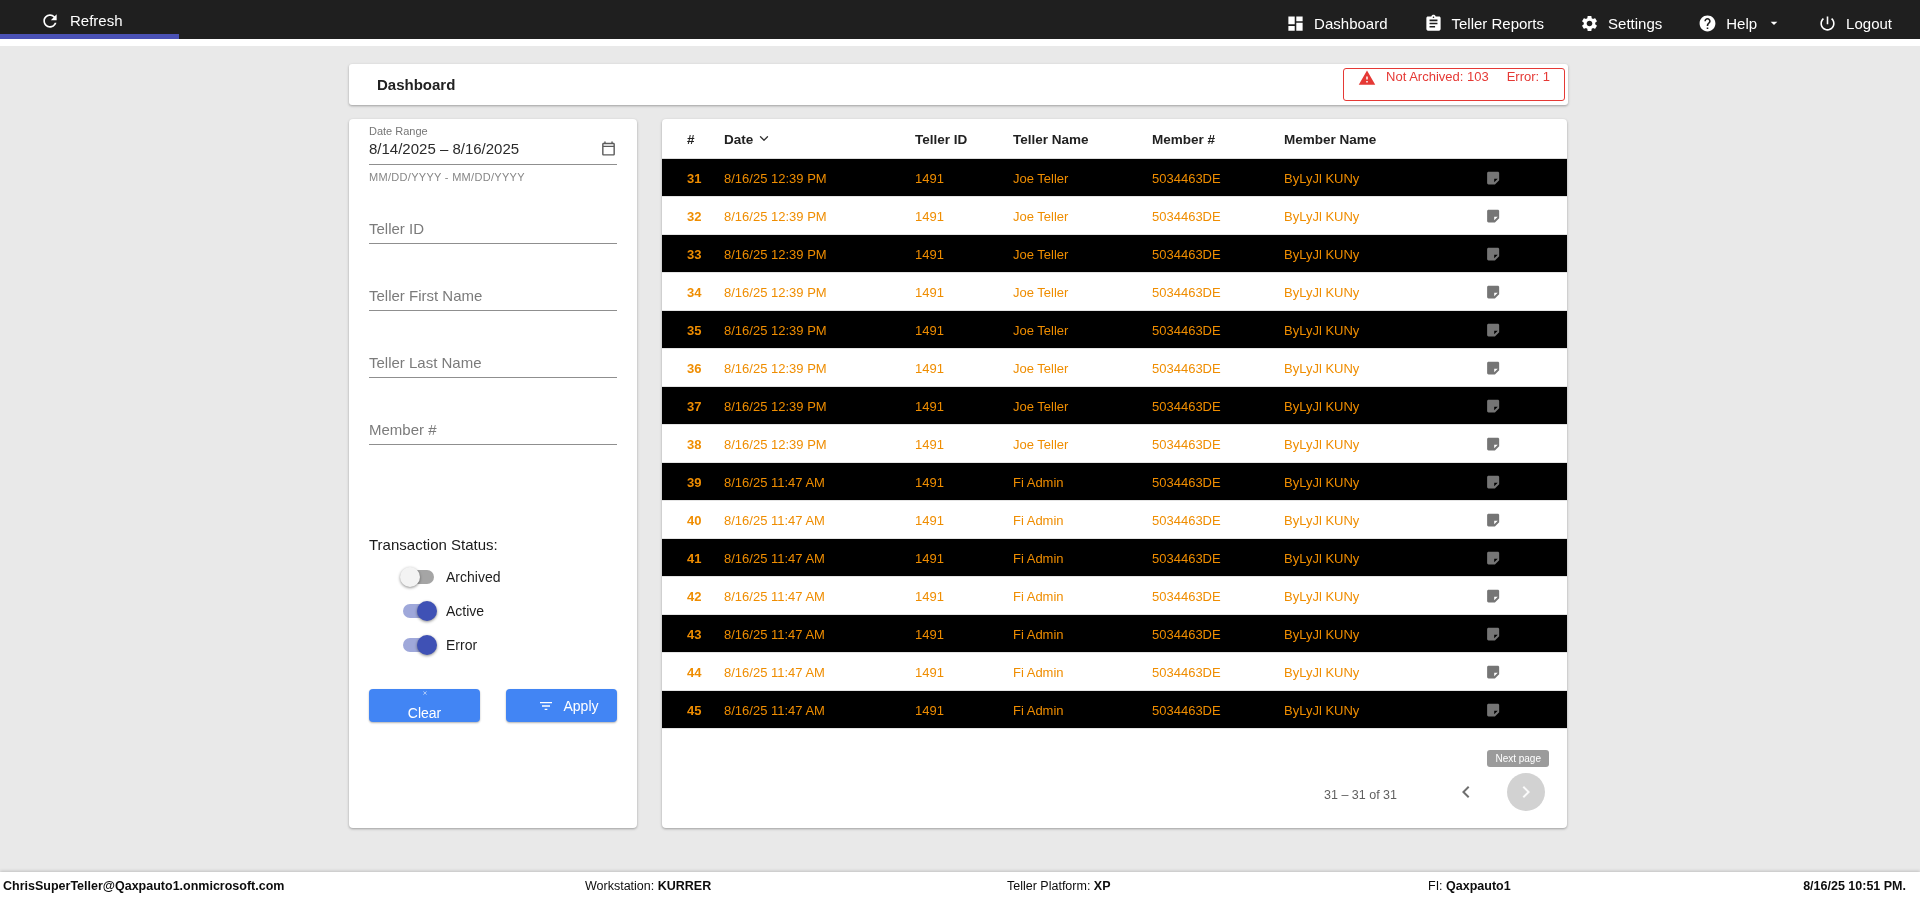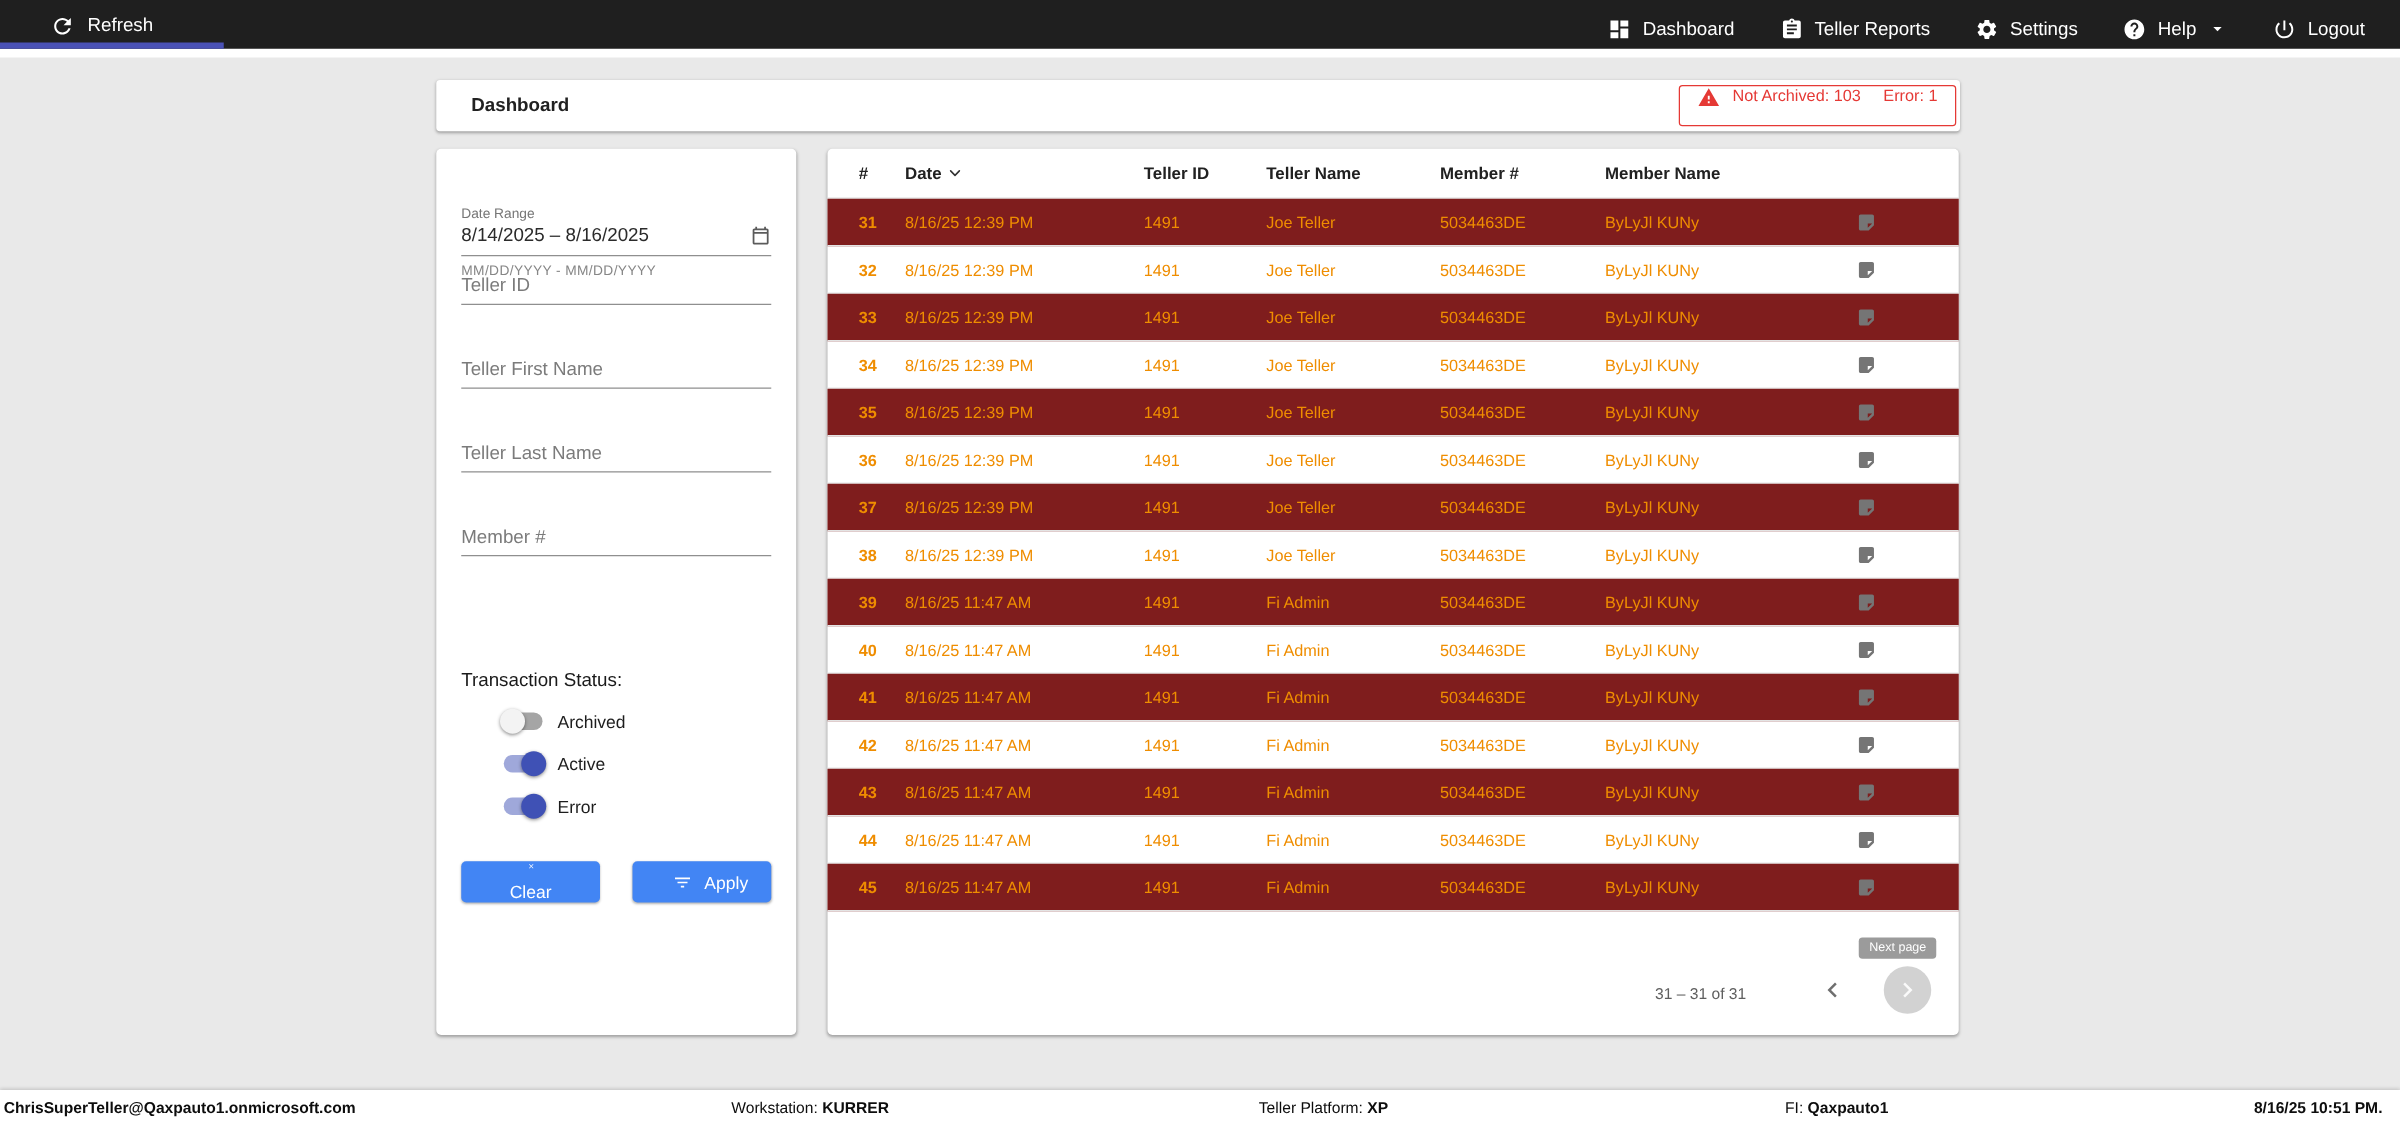--- a/index.html
+++ b/index.html
@@ -25,21 +25,21 @@
 
   
   .header-card { position:absolute; left:349px; top:18px; width:1219px; height:41px; border-radius:3px; }
   .page-title { position:absolute; left:28px; top:0; height:41px; line-height:41px; font-size:15px; font-weight:bold; color:#212121; }
   .alert-badge { position:absolute; right:3px; top:4px; height:33px; border:1px solid #e53935; border-radius:3px;
     background:#fff; display:flex; gap:10px; padding:0 14px; color:#e53935; font-size:13px; white-space:nowrap; }
   .alert-badge .err { margin-left:8px; }
 
   
   .sidebar { position:absolute; left:349px; top:73px; width:288px; height:709px; border-radius:4px; }
-  .date-group { position:absolute; left:20px; right:20px; top:6px;margin-top:40px; }
+  .date-group { position:absolute; left:20px; right:20px; top:6px; }
   .small-label { font-size:11px; color:#767676; }
   .date-value-row { display:flex; align-items:center; justify-content:space-between; margin-top:3px;
     padding-bottom:7px; border-bottom:1px solid #8f8f8f; cursor:pointer;text-align:center; }
   .date-value { font-size:15px; color:#2b2b2b; }
   .date-helper { font-size:11px; color:#868686; margin-top:6px; letter-spacing:.3px; }
 
   .uinput { position:absolute; left:20px; width:248px; border:none; outline:none; background:transparent;
     border-bottom:1px solid #8f8f8f; font-family:"Liberation Sans",sans-serif; font-size:15px; color:#333; padding:4px 0 6px 0; }
   .uinput::placeholder { color:#7b7b7b; opacity:1; }
   .f1{top:97px;} .f2{top:164px;} .f3{top:231px;} .f4{top:298px;} .f5{top:365px;}
@@ -64,21 +64,21 @@
 
   
   .table-card { position:absolute; left:662px; top:73px; width:905px; height:709px; border-radius:4px; }
   .thead { position:relative; height:40px; border-bottom:1px solid #dcdcdc; }
   .hc { position:absolute; top:50%; transform:translateY(-50%); font-size:13.5px; font-weight:bold; color:#212121;
     white-space:nowrap; cursor:pointer; display:flex; align-items:center; gap:4px; }
   .col-num{left:25px;} .col-date{left:62px;} .col-tid{left:253px;} .col-tname{left:351px;}
   .col-mnum{left:490px;} .col-mname{left:622px;}
 
   .trow { position:relative; height:38px; border-bottom:1px solid #e4e4e4; cursor:pointer; }
-  .trow.striped { background:#7f1d1d; }
+  .trow.striped { background:#000000; }
   .cell { position:absolute; top:50%; transform:translateY(-50%); font-size:13px; color:#ef8d00; white-space:nowrap; }
   .cell.num { font-weight:bold; }
   .cell.note { left:823px; color:#757575; }
   .cell.note svg { fill:#757575; }
 
   .pg-range { position:absolute; right:170px; top:664px; line-height:24px; font-size:12.5px; color:#5f5f5f; }
   .pg-prev { position:absolute; right:82px; top:654px; width:38px; height:38px; border-radius:50%;
     display:flex; align-items:center; justify-content:center; cursor:pointer; }
   .pg-prev svg { fill:#6f6f6f; }
   .pg-next { position:absolute; right:22px; top:654px; width:38px; height:38px; border-radius:50%; background:#d2d2d2;

